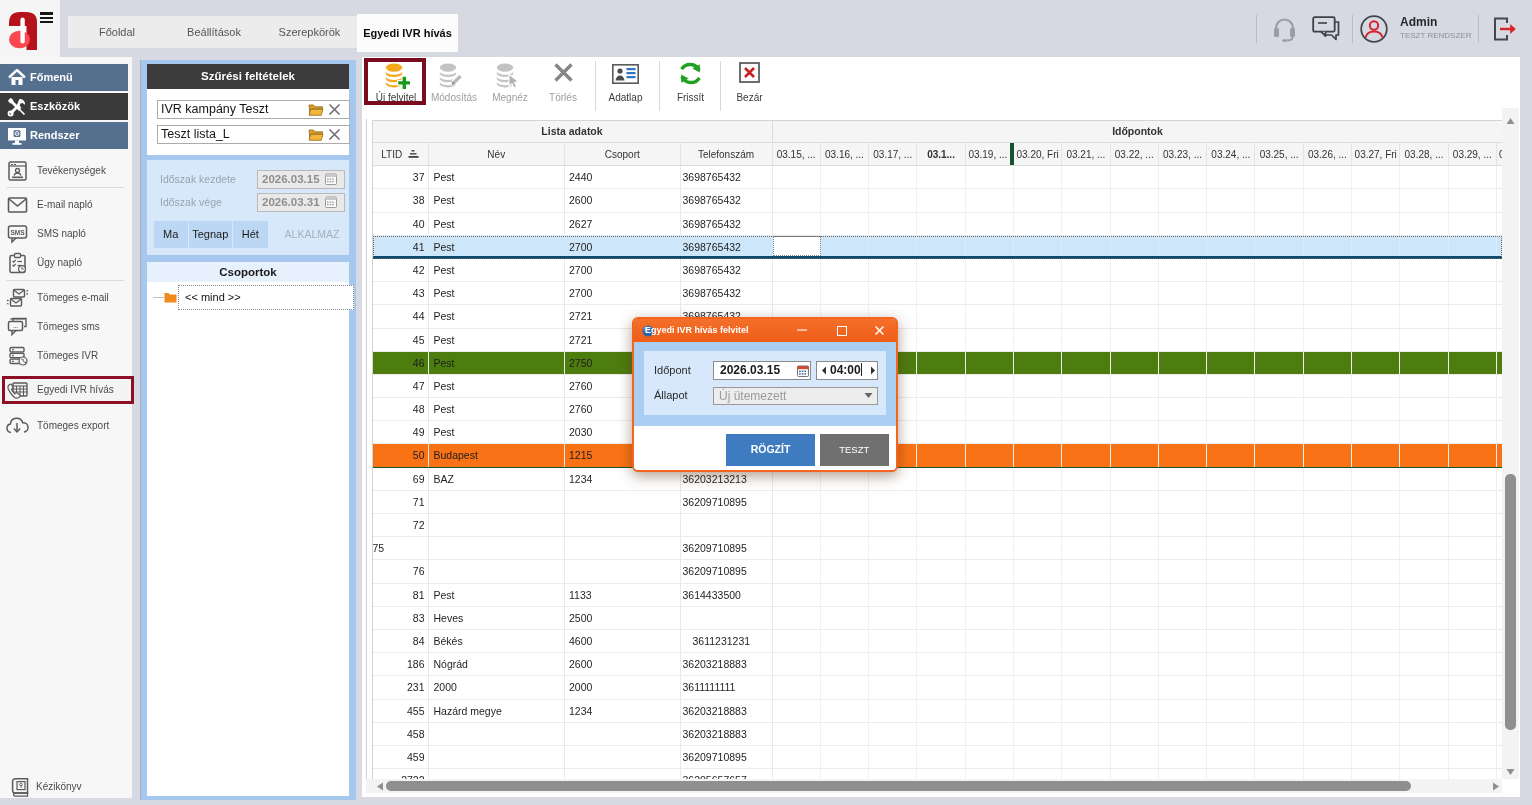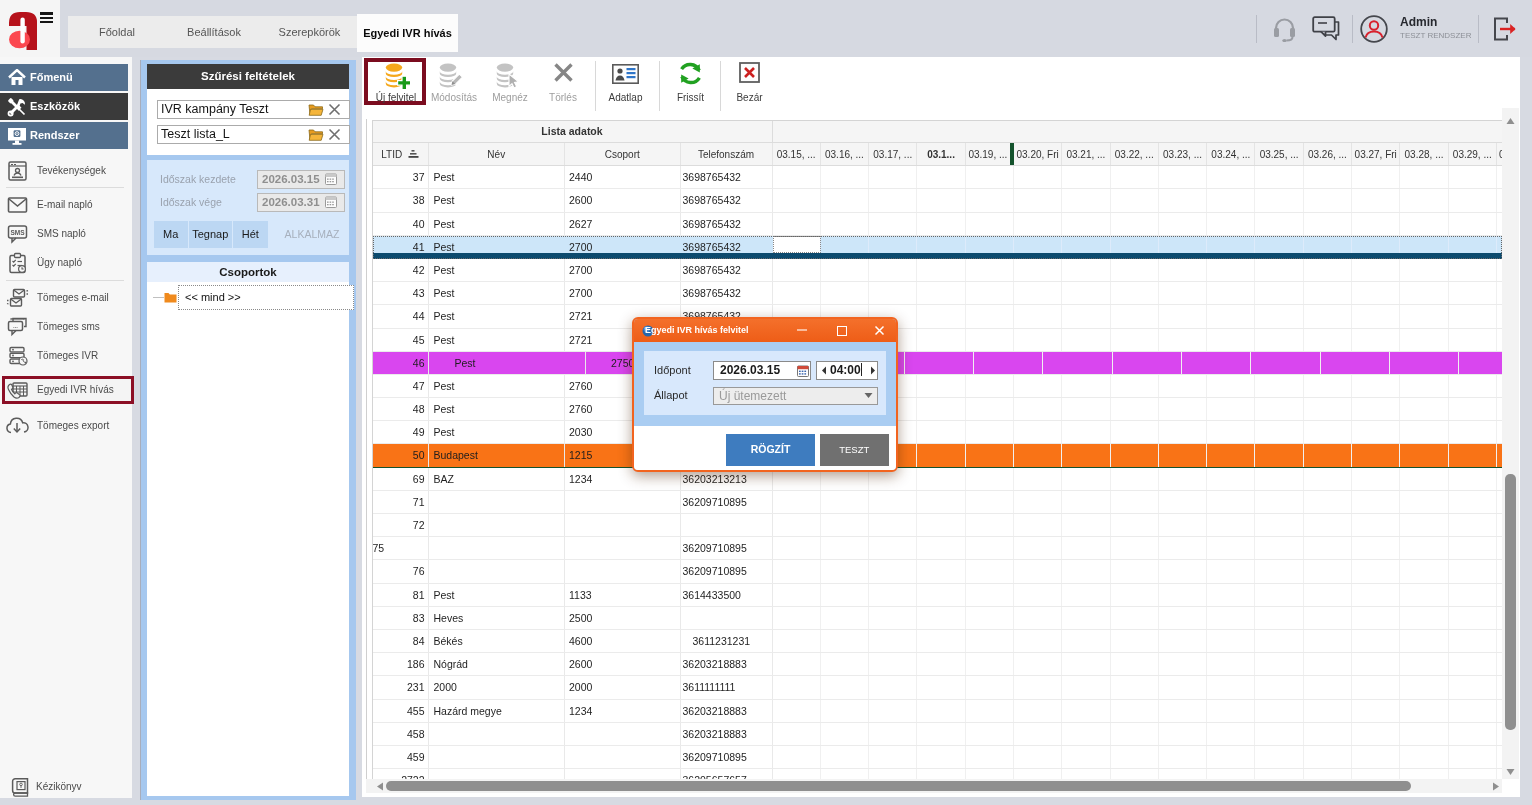--- a/index.html
+++ b/index.html
@@ -286,20 +286,21 @@
 <div class="a" style="left:720px;top:61px;width:1px;height:50px;background:#d8d8d8;"></div>
 <svg class="a" style="left:739px;top:62px;" width="21" height="21" viewBox="0 0 21 21">
 <rect x="1" y="1" width="19" height="19" fill="#fdfdfd" stroke="#5f5f5f" stroke-width="1.8"></rect>
 <path d="M6 6 L15 15 M15 6 L6 15" stroke="#cc1f1f" stroke-width="2.6"></path>
   </svg>
 <div class="lbl" style="left:722px;top:92px;width:55px;">Bezár</div>
 <div class="a" style="left:365.5px;top:119px;width:1px;height:674px;background:#cfcfcf;"></div>
 <div class="a" style="left:371.5px;top:119.5px;width:1130.5px;height:659.5px;overflow:hidden;border-top:1px solid #d4d4d4;border-left:1px solid #d4d4d4;box-sizing:border-box;">
     <div style="display:flex;flex-wrap:nowrap;height:22.5px;background:#f5f5f5;border-bottom:1px solid #dcdcdc;box-sizing:border-box;font-size:10.5px;font-weight:bold;color:#333;">
       <div style="flex:none;width:400.0px;text-align:center;line-height:21px;border-right:1px solid #dcdcdc;box-sizing:border-box;">Lista adatok</div>
+      <div style="flex:none;width:730px;text-align:center;line-height:21px;">Időpontok</div>
     </div>
     <div style="display:flex;height:23.2px;background:#f5f5f5;border-bottom:1px solid #dcdcdc;box-sizing:border-box;font-size:10px;color:#333;">
       <div style="flex:none;width:56px;line-height:23px;text-align:center;border-right:1px solid #e4e4e4;box-sizing:border-box;">LTID&nbsp;&nbsp;<svg width="11" height="10" viewBox="0 0 11 10" style="display:inline-block;vertical-align:-1px;">
           <rect x="3.5" y="1" width="3" height="1.6" fill="#555"></rect>
           <rect x="2" y="4" width="6.5" height="1.6" fill="#555"></rect>
           <rect x="0.5" y="7" width="10" height="1.8" fill="#444"></rect>
         </svg></div>
       <div style="flex:none;width:136.5px;line-height:23px;text-align:center;border-right:1px solid #e4e4e4;box-sizing:border-box;">Név</div>
       <div style="flex:none;width:115.5px;line-height:23px;text-align:center;border-right:1px solid #e4e4e4;box-sizing:border-box;">Csoport</div>
       <div style="flex:none;width:92px;line-height:23px;text-align:center;border-right:1px solid #e4e4e4;box-sizing:border-box;">Telefonszám</div>
@@ -379,21 +380,21 @@
       <div style="flex:none;width:48.3px;border-right:1px solid #f0f0f0;box-sizing:border-box;"></div>
       <div style="flex:none;width:48.3px;border-right:1px solid #f0f0f0;box-sizing:border-box;"></div>
       <div style="flex:none;width:48.3px;border-right:1px solid #f0f0f0;box-sizing:border-box;"></div>
       <div style="flex:none;width:48.3px;border-right:1px solid #f0f0f0;box-sizing:border-box;"></div>
       <div style="flex:none;width:48.3px;border-right:1px solid #f0f0f0;box-sizing:border-box;"></div>
       <div style="flex:none;width:48.3px;border-right:1px solid #f0f0f0;box-sizing:border-box;"></div>
       <div style="flex:none;width:48.3px;border-right:1px solid #f0f0f0;box-sizing:border-box;"></div>
       <div style="flex:none;width:48.3px;border-right:1px solid #f0f0f0;box-sizing:border-box;"></div>
       <div style="flex:none;width:48.3px;border-right:1px solid #f0f0f0;box-sizing:border-box;"></div>
     </div>
-    <div style="display:flex;height:23.2px;border-bottom:6px solid #0c4a6e;box-sizing:border-box;font-size:10.5px;color:#1e1e1e;background:#cde6f9;outline:1px dotted #666;outline-offset:-1px;">
+    <div style="display:flex;height:23.2px;border-bottom:3px solid #0c4a6e;box-sizing:border-box;font-size:10.5px;color:#1e1e1e;background:#cde6f9;outline:1px dotted #666;outline-offset:-1px;">
       <div style="flex:none;width:56px;line-height:22px;text-align:right;padding-right:3px;border-right:1px solid #cde6f9;box-sizing:border-box;">41</div>
       <div style="flex:none;width:136.5px;line-height:22px;padding-left:5px;border-right:1px solid #cde6f9;box-sizing:border-box;">Pest</div>
       <div style="flex:none;width:115.5px;line-height:22px;padding-left:4px;border-right:1px solid #cde6f9;box-sizing:border-box;">2700</div>
       <div style="flex:none;width:92px;line-height:22px;padding-left:2px;border-right:1px solid #cde6f9;box-sizing:border-box;">3698765432</div>
       <div style="flex:none;width:48.3px;border-right:1px solid #ddebfb;box-sizing:border-box;background:#fff;outline:1px dotted #888;outline-offset:-1px;"></div>
       <div style="flex:none;width:48.3px;border-right:1px solid #ddebfb;box-sizing:border-box;"></div>
       <div style="flex:none;width:48.3px;border-right:1px solid #ddebfb;box-sizing:border-box;"></div>
       <div style="flex:none;width:48.3px;border-right:1px solid #ddebfb;box-sizing:border-box;"></div>
       <div style="flex:none;width:48.3px;border-right:1px solid #ddebfb;box-sizing:border-box;"></div>
       <div style="flex:none;width:48.3px;border-right:1px solid #ddebfb;box-sizing:border-box;"></div>
@@ -489,21 +490,21 @@
       <div style="flex:none;width:48.3px;border-right:1px solid #f0f0f0;box-sizing:border-box;"></div>
       <div style="flex:none;width:48.3px;border-right:1px solid #f0f0f0;box-sizing:border-box;"></div>
       <div style="flex:none;width:48.3px;border-right:1px solid #f0f0f0;box-sizing:border-box;"></div>
       <div style="flex:none;width:48.3px;border-right:1px solid #f0f0f0;box-sizing:border-box;"></div>
       <div style="flex:none;width:48.3px;border-right:1px solid #f0f0f0;box-sizing:border-box;"></div>
       <div style="flex:none;width:48.3px;border-right:1px solid #f0f0f0;box-sizing:border-box;"></div>
       <div style="flex:none;width:48.3px;border-right:1px solid #f0f0f0;box-sizing:border-box;"></div>
       <div style="flex:none;width:48.3px;border-right:1px solid #f0f0f0;box-sizing:border-box;"></div>
       <div style="flex:none;width:48.3px;border-right:1px solid #f0f0f0;box-sizing:border-box;"></div>
     </div>
-    <div style="display:flex;height:23.2px;border-bottom:1px solid #ebebeb;box-sizing:border-box;font-size:10.5px;color:#1e1e1e;background:#d946ef;gap:21px;">
+    <div style="display:flex;height:23.2px;border-bottom:1px solid #ebebeb;box-sizing:border-box;font-size:10.5px;color:#1e1e1e;background:#4d7c0f;">
       <div style="flex:none;width:56px;line-height:22px;text-align:right;padding-right:3px;border-right:1px solid #e9e9e9;box-sizing:border-box;">46</div>
       <div style="flex:none;width:136.5px;line-height:22px;padding-left:5px;border-right:1px solid #e9e9e9;box-sizing:border-box;">Pest</div>
       <div style="flex:none;width:115.5px;line-height:22px;padding-left:4px;border-right:1px solid #e9e9e9;box-sizing:border-box;">2750</div>
       <div style="flex:none;width:92px;line-height:22px;padding-left:2px;border-right:1px solid #e9e9e9;box-sizing:border-box;">3698765432</div>
       <div style="flex:none;width:48.3px;border-right:1px solid #f0f0f0;box-sizing:border-box;"></div>
       <div style="flex:none;width:48.3px;border-right:1px solid #f0f0f0;box-sizing:border-box;"></div>
       <div style="flex:none;width:48.3px;border-right:1px solid #f0f0f0;box-sizing:border-box;"></div>
       <div style="flex:none;width:48.3px;border-right:1px solid #f0f0f0;box-sizing:border-box;"></div>
       <div style="flex:none;width:48.3px;border-right:1px solid #f0f0f0;box-sizing:border-box;"></div>
       <div style="flex:none;width:48.3px;border-right:1px solid #f0f0f0;box-sizing:border-box;"></div>

